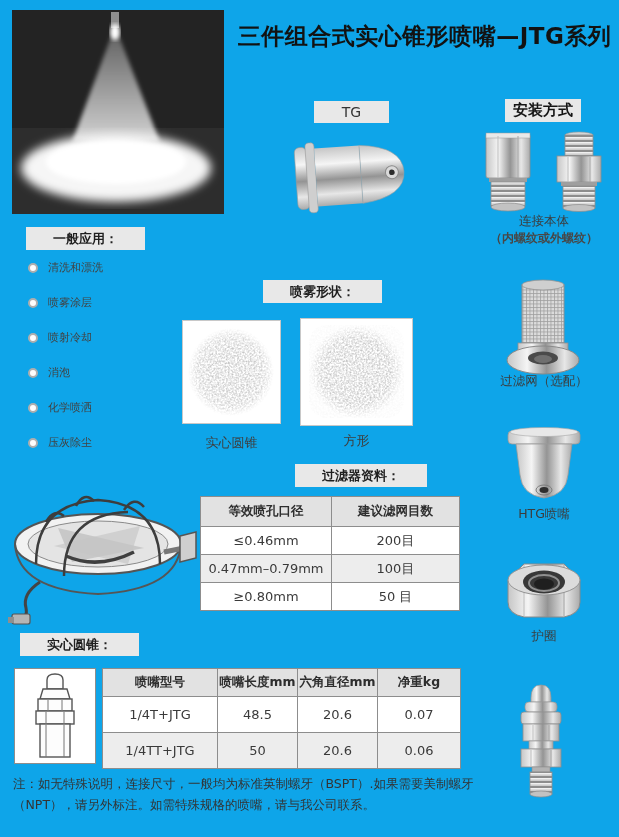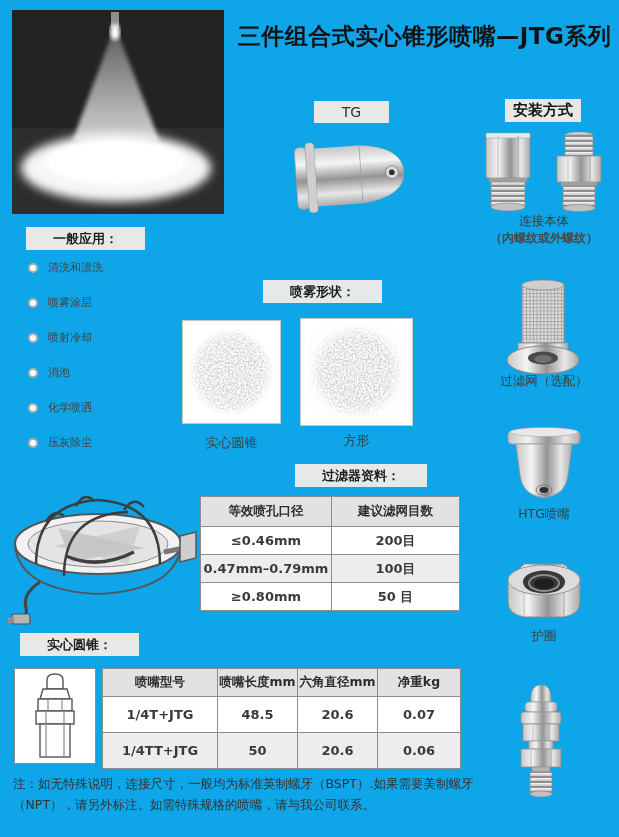--- a/index.html
+++ b/index.html
@@ -17,21 +17,21 @@
   .caption { position:absolute; text-align:center; font-size:12.5px; color:#3c3c3c; line-height:1.35; }
   .caption .sub { font-size:12px; color:#474747;font-weight:bold; }
   .apps-list { position:absolute; left:28px; top:250px; }
   .app-item { display:flex; align-items:center; height:35px; font-size:11px; color:#424242; }
   .bullet { width:10px; height:10px; border:2px solid #aeaeae; border-radius:50%;
     margin-right:10px; background:#fdfdfd; flex:0 0 auto; }
   .pattern-box { position:absolute; border:1px solid #c8c8c8; background:#fff; overflow:hidden; }
   .pattern-label { position:absolute; font-size:13px; color:#3e3e3e; text-align:center; }
   table.data { border-collapse:collapse; position:absolute; table-layout:fixed;
     font-size:13px; color:#3a3a3a; text-align:center; background:#fff; }
-  table.data th, table.data td { border:1px solid #8d8d8d; padding:0; vertical-align:middle;font-weight:bold; }
+  table.data th, table.data td { border:1px solid #8d8d8d; padding:0; vertical-align:middle; }
   table.data th { background:#e2e2e2; font-weight:bold; font-size:12.5px; color:#2e2e2e; }
   tr.alt td { background:#ededed; }
   .filter-table th { height:30px; }
   .filter-table td { height:28px; }
   .dims-table th { height:28px; }
   .dims-table td { height:36px; }
   .drawing-box { position:absolute; left:14px; top:668px; width:82px; height:96px;
     border:1px solid #8d8d8d; background:#fff; }
   .notes { position:absolute; left:13px; top:774px; width:499px; font-size:12.5px;
     line-height:1.65; color:#333333; }

